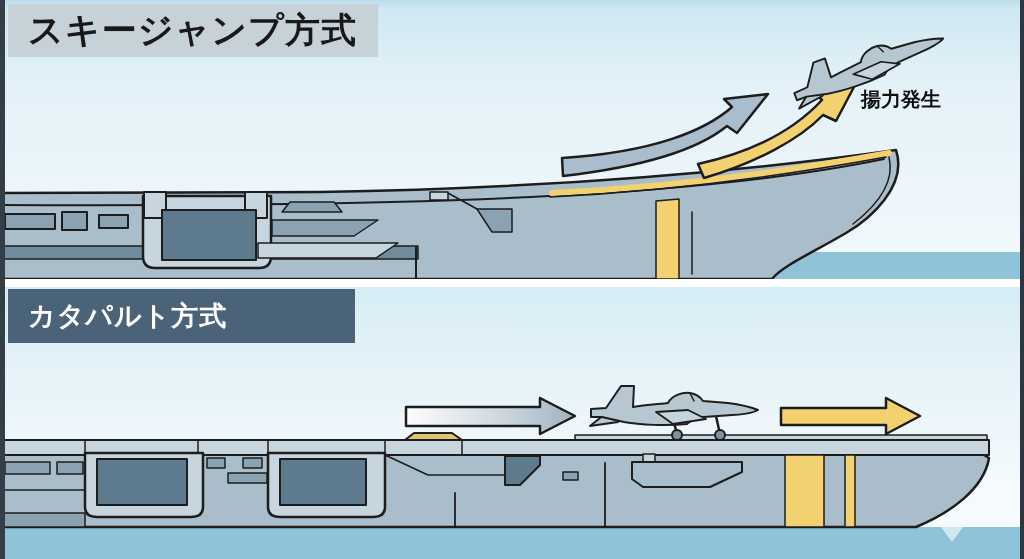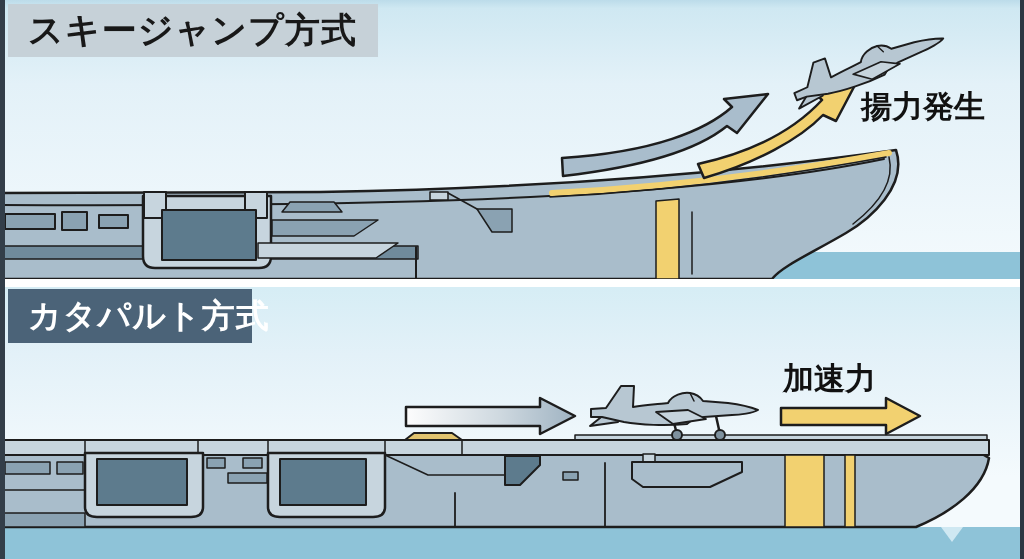--- a/index.html
+++ b/index.html
@@ -14,24 +14,24 @@
   *{margin:0;padding:0;box-sizing:border-box;}
   html,body{width:1024px;height:559px;overflow:hidden;}
   body{font-family:"Liberation Sans","DejaVu Sans",sans-serif;background:var(--divider);position:relative;}
   .frame{position:absolute;inset:0;border-radius:6px;}
   .panel{position:absolute;left:0;width:1024px;overflow:hidden;}
   .panel-1{top:0;height:279px;background:linear-gradient(180deg,var(--sky-top) 0%,#cfe8f2 3%,var(--sky-mid) 30%,var(--sky-low) 100%);}
   .panel-2{top:287px;height:272px;background:linear-gradient(180deg,#d6edf5 0%,var(--sky-mid) 25%,var(--sky-low) 70%);}
   .scene{position:absolute;left:0;top:0;}
   .badge{position:absolute;display:flex;align-items:center;font-weight:700;letter-spacing:1px;white-space:nowrap;}
   .badge-1{left:8px;top:4px;height:53px;width:370px;background:var(--title1-bg);color:var(--title1-text);font-size:35px;padding-left:20px;}
-  .badge-2{left:8px;top:2px;height:54px;width:244px;background:var(--title2-bg);color:var(--title2-text);font-size:33px;padding-left:20px;}
+  .badge-2{left:8px;top:2px;height:54px;width:347px;background:var(--title2-bg);color:var(--title2-text);font-size:27px;padding-left:20px;}
   .lbl{position:absolute;font-weight:700;color:var(--label-text);white-space:nowrap;}
   .lbl-direction{left:569px;top:80px;font-size:31px;}
-  .lbl-lift{left:861px;top:86px;font-size:31px;}
+  .lbl-lift{left:861px;top:86px;font-size:20px;}
   .lbl-force{left:396px;top:66px;font-size:28px;}
   .lbl-accel{left:783px;top:71px;font-size:31px;}
   .edge{position:absolute;top:0;height:559px;background:var(--frame-border);z-index:50;}
   .edge-left{left:0;width:5px;}
   .edge-right{right:0;width:4px;background:#2c3742;}
   svg .ol{stroke:var(--outline);stroke-linejoin:round;stroke-linecap:round;}
 </style>
 </head>
 <body>
 
@@ -152,18 +152,17 @@
         <path class="ol" d="M781,121 L886,121 L886,111 L920,129 L886,147 L886,138 L781,138 Z" fill="var(--accent-yellow)" stroke-width="2.5"></path>
       </g>
 
       <g transform="translate(588,96)">
         <use href="#jet-gear"></use>
         <use href="#jet-shape"></use>
       </g>
     </svg>
 
     <div class="badge badge-2">カタパルト方式</div>
-    <div class="lbl lbl-accel">加速力</div>
   </div>
 
   <div class="edge edge-left"></div>
   <div class="edge edge-right"></div>
 </div>
 
 </body></html>

